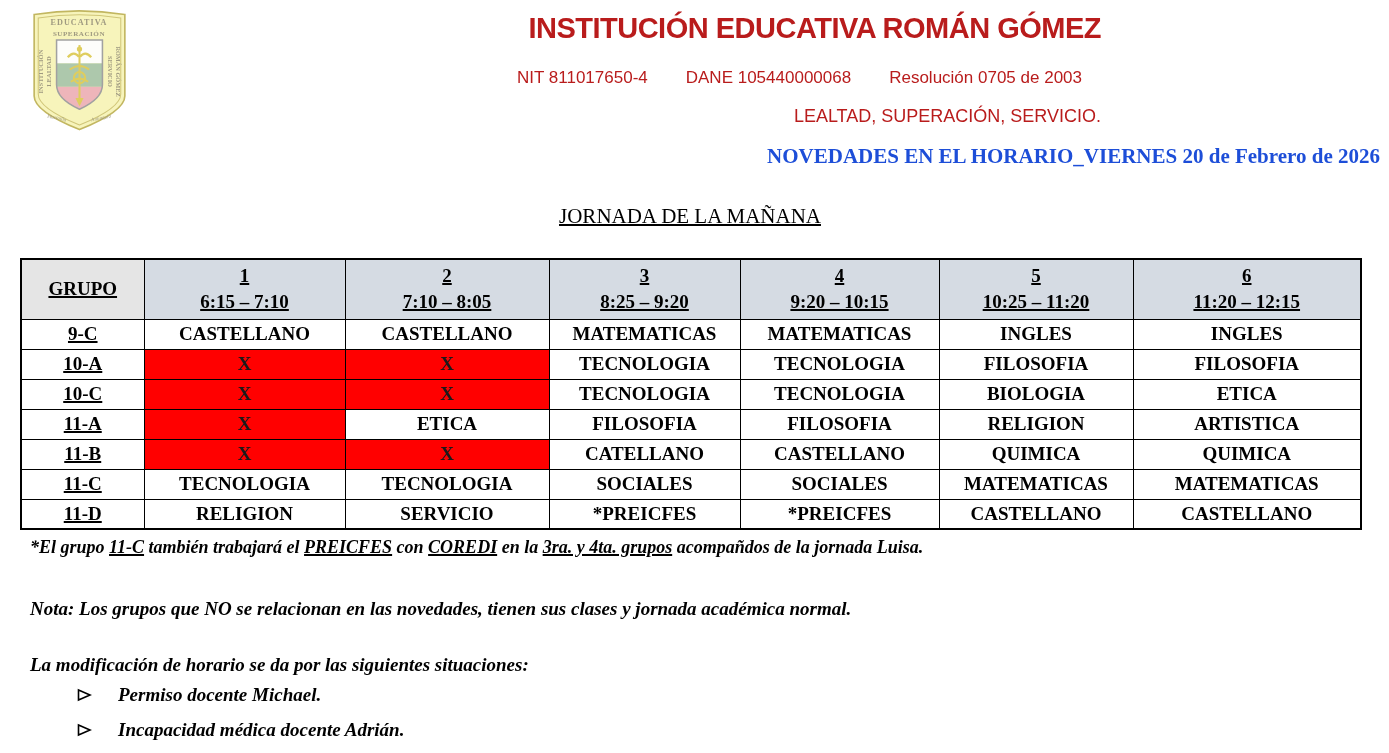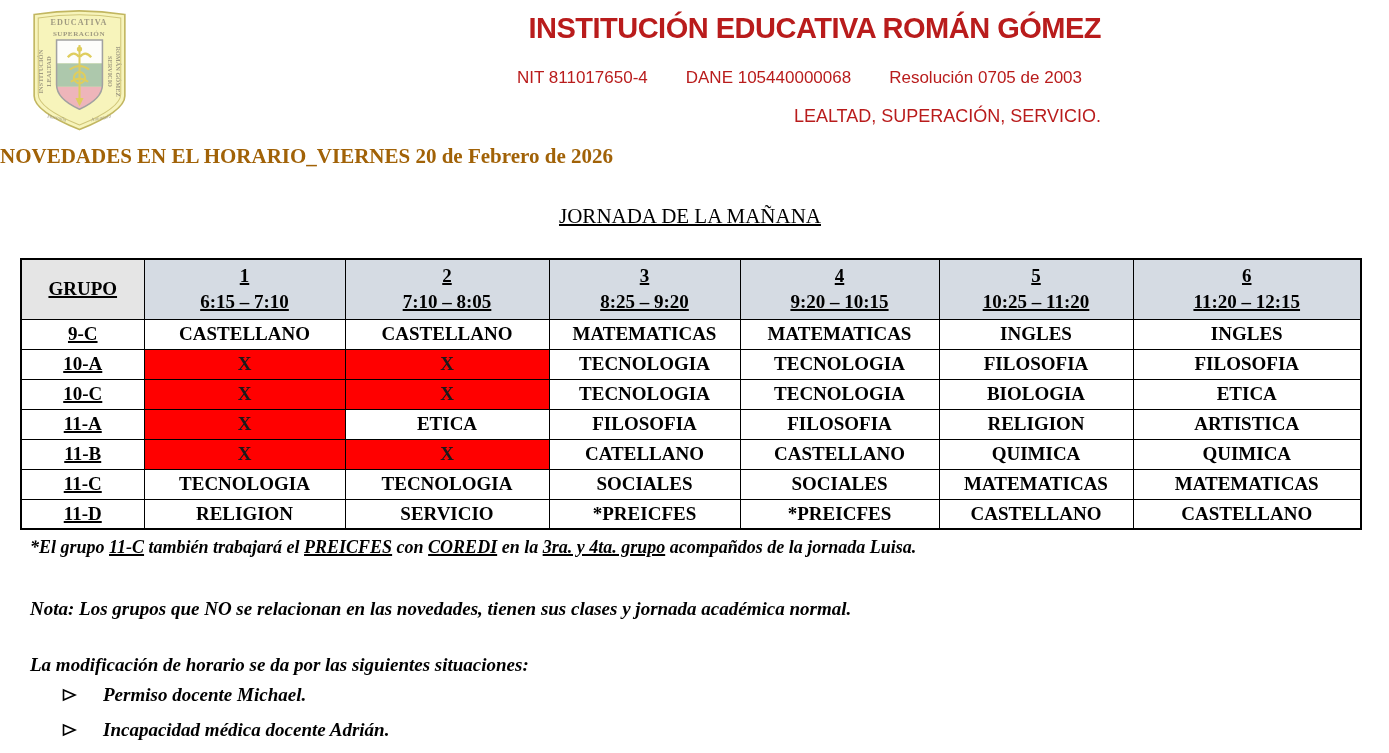--- a/index.html
+++ b/index.html
@@ -12,22 +12,22 @@
   
   .logo { position:absolute; left:26px; top:6px; opacity:.82; }
   .letterhead-text { position:absolute; left:396px; top:12px; width:705px; text-align:right;
     font-family:"Liberation Sans", sans-serif; color:#b91c1c; }
   .org-title { font-size:29px; font-weight:bold; letter-spacing:-0.5px; white-space:nowrap; }
   .org-ids { margin-top:14px; font-size:17px; white-space:nowrap; }
   .org-ids span { display:inline-block; margin:9px 19px; }
   .org-motto { margin-top:9px; font-size:18px; }
 
   
-  .doc-title { position:absolute; top:144px; left:0; width:1380px; text-align:left;
-    font-size:21px; font-weight:bold; color:#a16207; }
+  .doc-title { position:absolute; top:144px; left:0; width:1380px; text-align:right;
+    font-size:21px; font-weight:bold; color:#1d4ed8; }
   .doc-section { position:absolute; top:204px; left:0; width:1380px; text-align:center;
     font-size:21px; font-weight:normal; text-decoration:underline; text-decoration-thickness:2px; color:#000; }
 
   
   table.schedule { position:absolute; left:20px; top:258px; width:1340px;
     border-collapse:collapse; table-layout:fixed; border:2px solid #000; }
   .schedule th, .schedule td {
     border:1.5px solid #000; text-align:center; vertical-align:middle;
     font-weight:bold; font-size:19px; color:#000; overflow:hidden; white-space:nowrap;
   }
@@ -39,21 +39,21 @@
   
   .footnote { position:absolute; left:30px; top:537px; width:1330px;
     font-size:18px; font-weight:bold; font-style:italic; color:#000; white-space:nowrap; }
   .footnote .useg { text-decoration:underline; text-decoration-thickness:1.5px; }
   .nota { position:absolute; left:30px; top:598px; width:1330px;
     font-size:19px; font-weight:bold; font-style:italic; color:#000; }
   .situations-intro { position:absolute; left:30px; top:654px; width:1330px;
     font-size:19px; font-weight:bold; font-style:italic; color:#000; }
   ul.situations { position:absolute; left:62px; top:684px; list-style:none; }
   ul.situations li { display:flex; align-items:center; margin-bottom:13px;
-    font-size:19px; font-weight:bold; font-style:italic; color:#000; }
+    font-size:19px; font-weight:bold; font-style:italic; color:#000;margin-left:15px; }
   ul.situations .bullet { display:inline-flex; margin-right:26px; }
 </style>
 </head>
 <body>
 
 <div class="page">
 
   <div class="logo">
     <svg width="107" height="128" viewBox="0 0 105 125" xmlns="http://www.w3.org/2000/svg">
       <path d="M8,8 Q52,1 97,8 L97,88 Q97,103 52.5,121 Q8,103 8,88 Z" fill="#f6f2ad" stroke="#b5a73e" stroke-width="1.6"></path>
@@ -201,21 +201,21 @@
           <td>RELIGION</td>
           <td>SERVICIO</td>
           <td>*PREICFES</td>
           <td>*PREICFES</td>
           <td>CASTELLANO</td>
           <td>CASTELLANO</td>
         </tr>
       </tbody>
   </table>
 
-  <p class="footnote"><span>*El grupo </span><span class="useg">11-C</span><span> también trabajará el </span><span class="useg">PREICFES</span><span> con </span><span class="useg">COREDI</span><span> en la </span><span class="useg">3ra. y 4ta. grupo</span><span> acompañdos de la jornada Luisa.</span></p>
+  <p class="footnote"><span>*El grupo </span><span class="useg">11-C</span><span> también trabajará el </span><span class="useg">PREICFES</span><span> con </span><span class="useg">COREDI</span><span> en la </span><span class="useg">3ra. y 4ta. grupos</span><span> acompañdos de la jornada Luisa.</span></p>
 
   <p class="nota">Nota: Los grupos que NO se relacionan en las novedades, tienen sus clases y jornada académica normal.</p>
 
   <p class="situations-intro">La modificación de horario se da por las siguientes situaciones:</p>
   <ul class="situations">
       <li>
         <span class="bullet">
           <svg width="15" height="14" viewBox="0 0 15 14">
             <path d="M1.5,2 L13,7 L1.5,12 Z" fill="#ffffff" stroke="#000000" stroke-width="1.6"></path>
           </svg>

